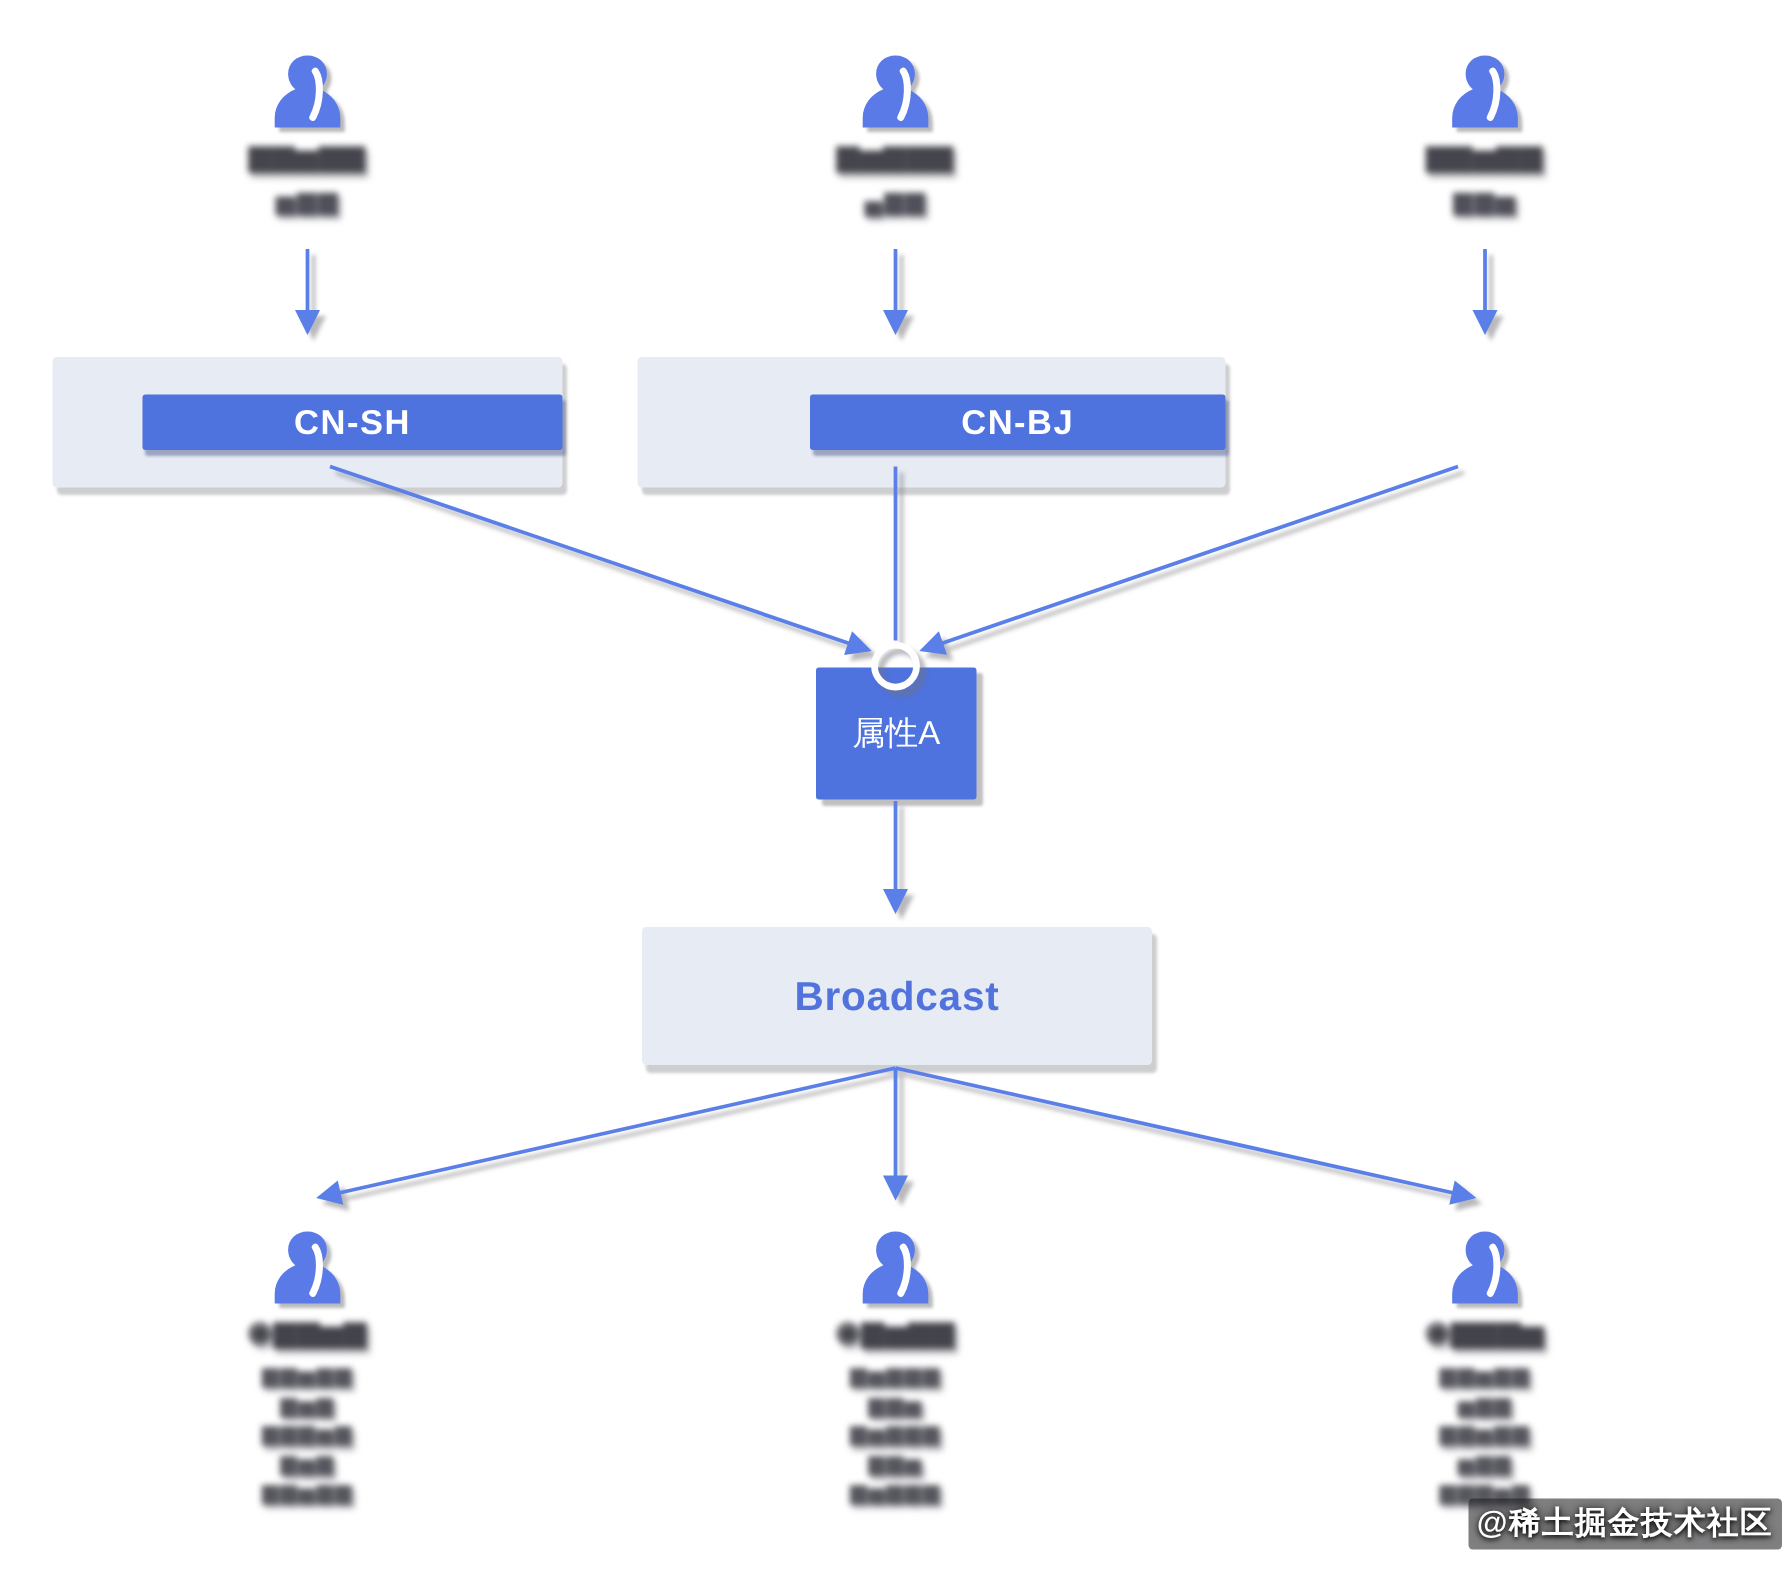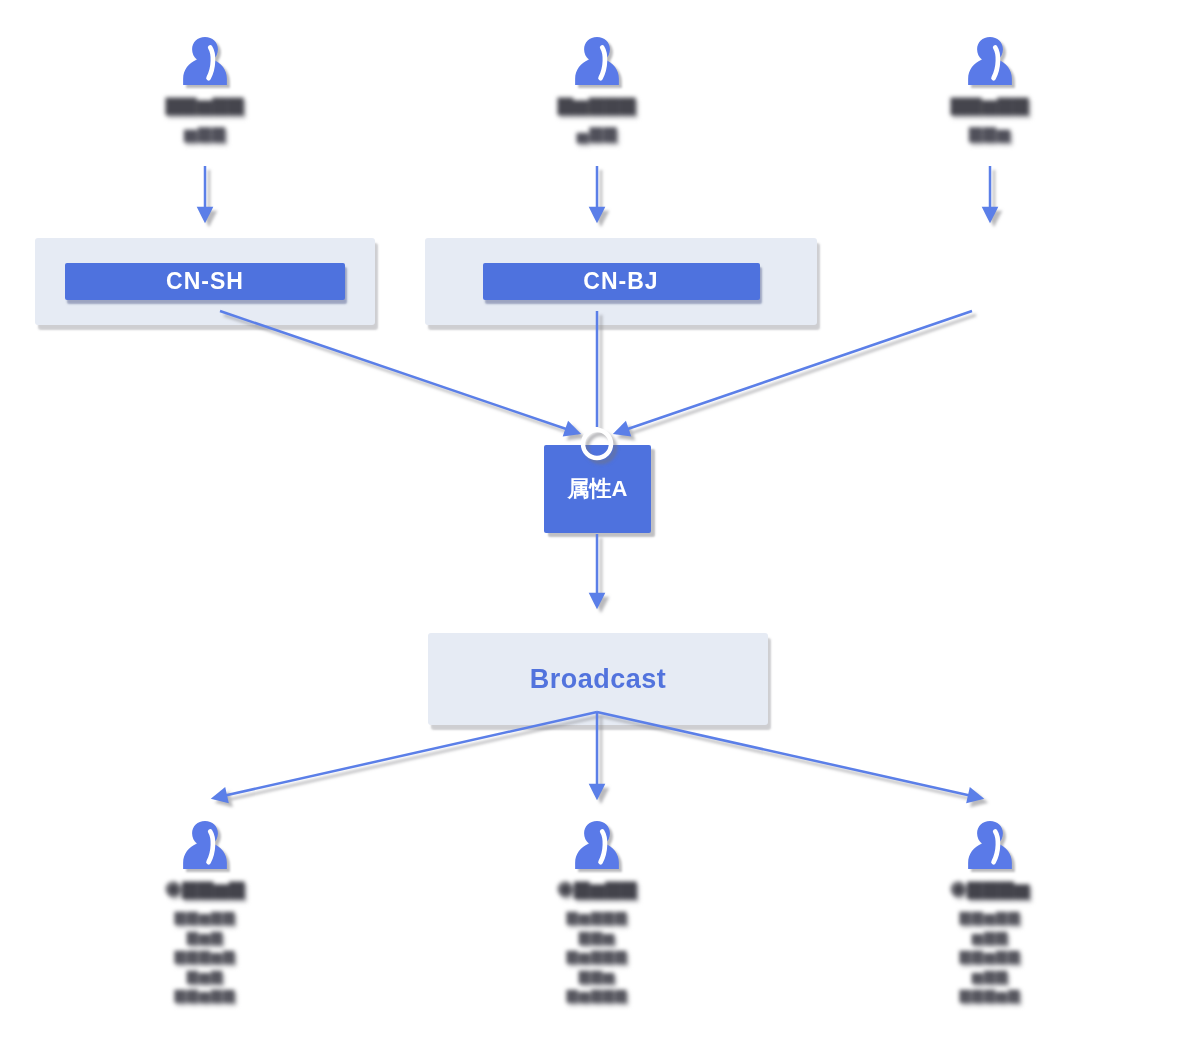--- a/index.html
+++ b/index.html
@@ -28,44 +28,43 @@
   .label-l1{margin-top:6px;font-size:19px;font-weight:bold;color:#45454d;letter-spacing:1px;}
   .label-l2{margin-top:7px;font-size:17px;letter-spacing:1px;}
   .bottom-heading{margin-top:6px;font-size:19px;font-weight:bold;color:#43434b;letter-spacing:1px;}
   .bottom-body{
     margin-top:8px;font-size:14.5px;line-height:19.5px;letter-spacing:1px;
     white-space:pre-line;color:#56565e;
   }
   
   .region-outer{
     position:absolute;top:238px;height:87px;background:#e6ebf4;border-radius:3px;
-    display:flex;align-items:center;justify-content:center;z-index:1;
+    display:flex;align-items:center;justify-content:flex-end;z-index:1;
     box-shadow:3px 5px 2px rgba(115,115,122,0.35);
   }
   .region-inner{
     height:37px;background:#4e72de;border-radius:2px;color:#ffffff;
     display:flex;align-items:center;justify-content:center;
     font-size:23px;font-weight:bold;letter-spacing:1px;
     box-shadow:2px 4px 2px rgba(95,105,150,0.55);
   }
   
   .attr-box{
     position:absolute;left:544px;top:445px;width:107px;height:88px;
     background:#4e72de;color:#ffffff;display:flex;align-items:center;justify-content:center;
-    font-size:22px;font-weight:bold;z-index:2;border-radius:2px;
+    font-size:22px;font-weight:normal;z-index:2;border-radius:2px;
     box-shadow:4px 4px 2px rgba(115,115,122,0.45);
     text-align:center;
   }
   
   .broadcast-box{
     position:absolute;left:428px;top:618px;width:340px;height:92px;
     background:#e6ebf4;color:#5273dd;display:flex;align-items:center;justify-content:center;
     font-size:27px;font-weight:bold;z-index:1;border-radius:3px;letter-spacing:0.5px;
     box-shadow:3px 5px 2px rgba(115,115,122,0.35);
-    margin-top:15px;
   }
   
   .watermark{
     position:absolute;top:999px;right:6px;z-index:5;
     color:#ffffff;font-size:21px;font-weight:bold;letter-spacing:1px;
     background:rgba(24,24,28,0.55);border-radius:3px;padding:2px 6px 4px 6px;
     text-shadow:0 1px 3px rgba(0,0,0,0.9),0 0 7px rgba(0,0,0,0.75);
   }
 </style>
 </head>
@@ -176,14 +175,15 @@
       </svg>
     </div>
     <div class="bottom-heading smudge">◉▆▆▆▅</div>
     <div class="bottom-body smudge">▆▆▅▆▆
 ▅▆▆
 ▆▆▅▆▆
 ▅▆▆
 ▆▆▆▅▆</div>
   </div>
 
+  <div class="watermark">@稀土掘金技术社区</div>
 
 </div>
 
 </body></html>

